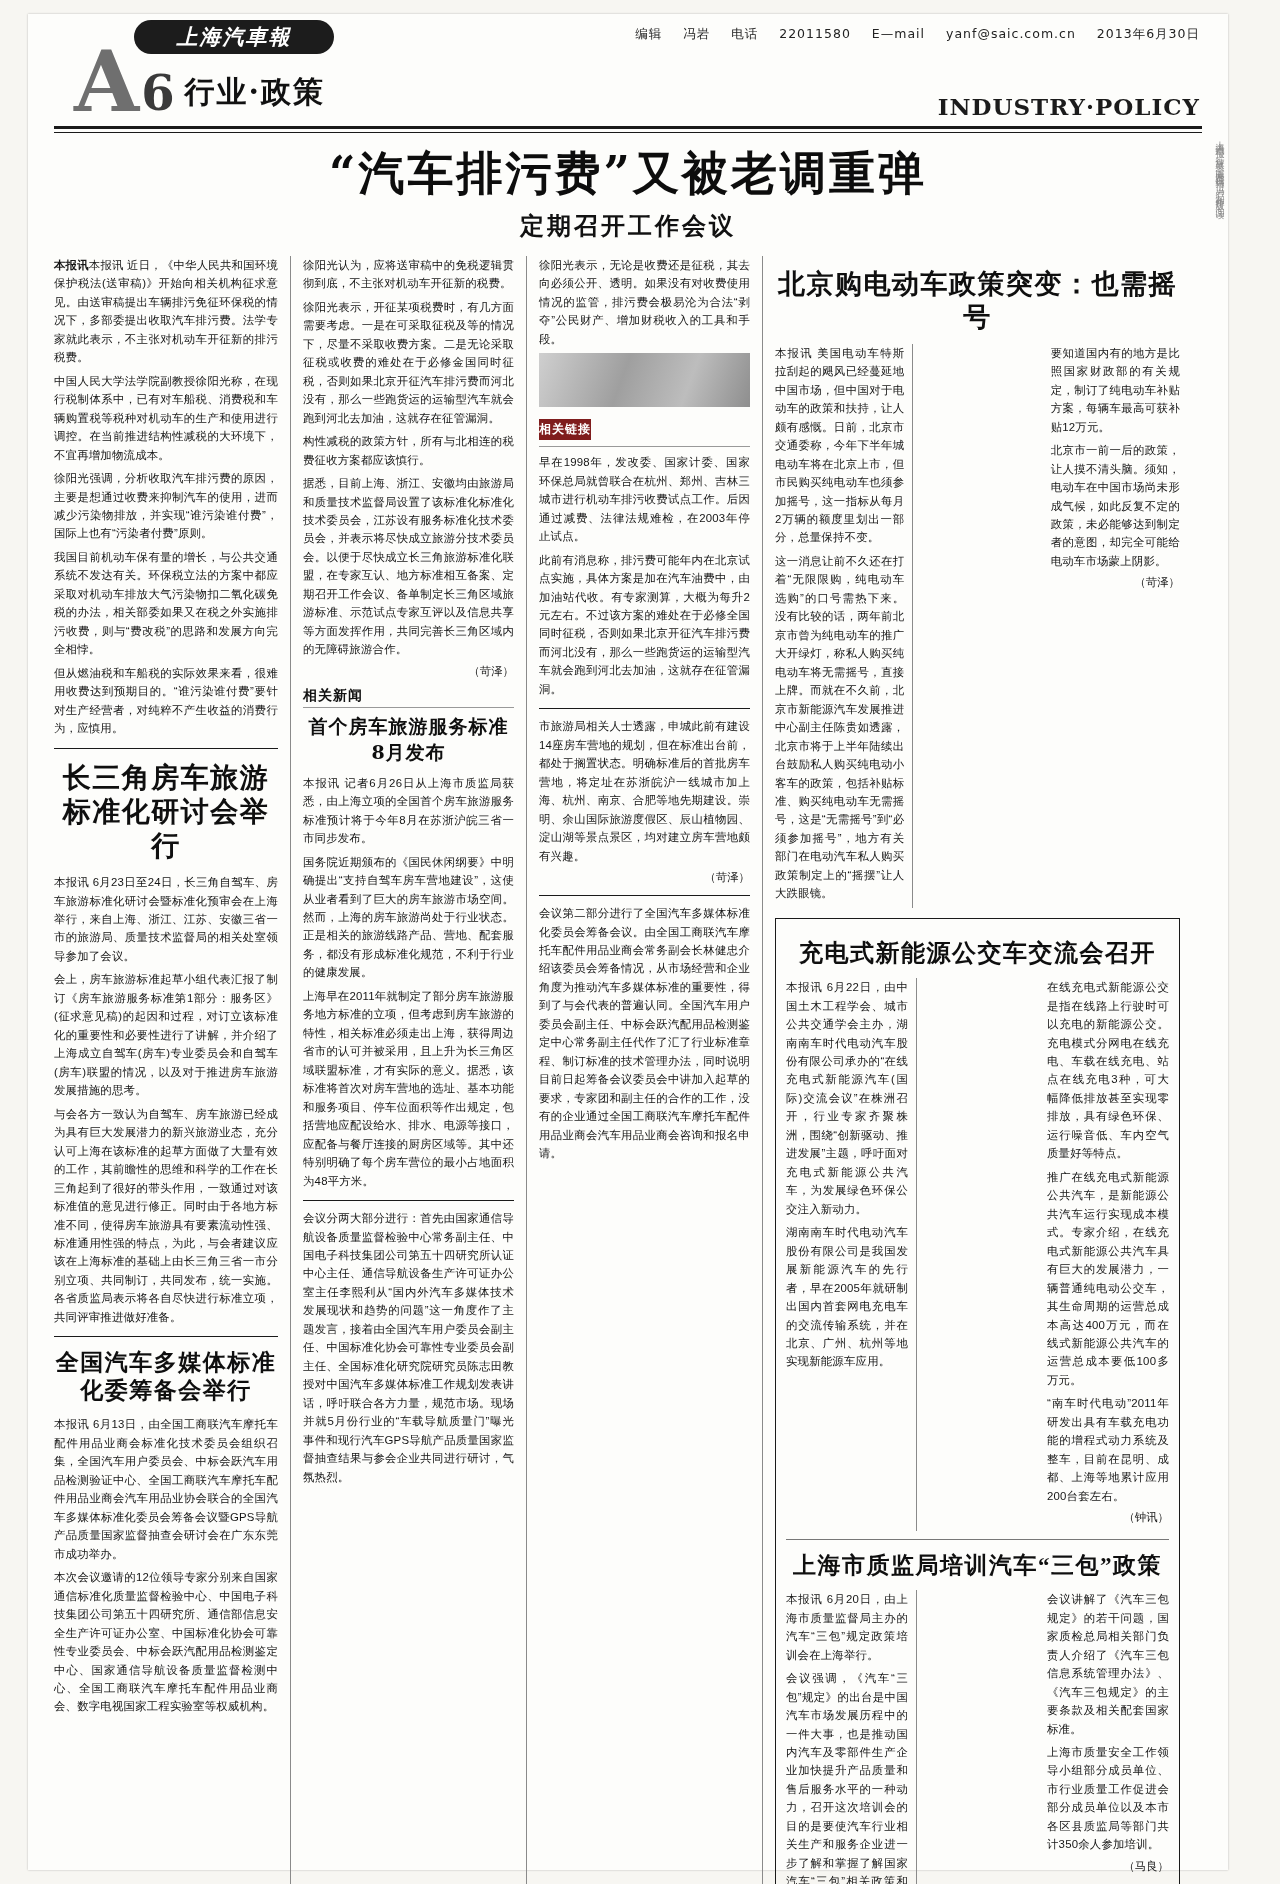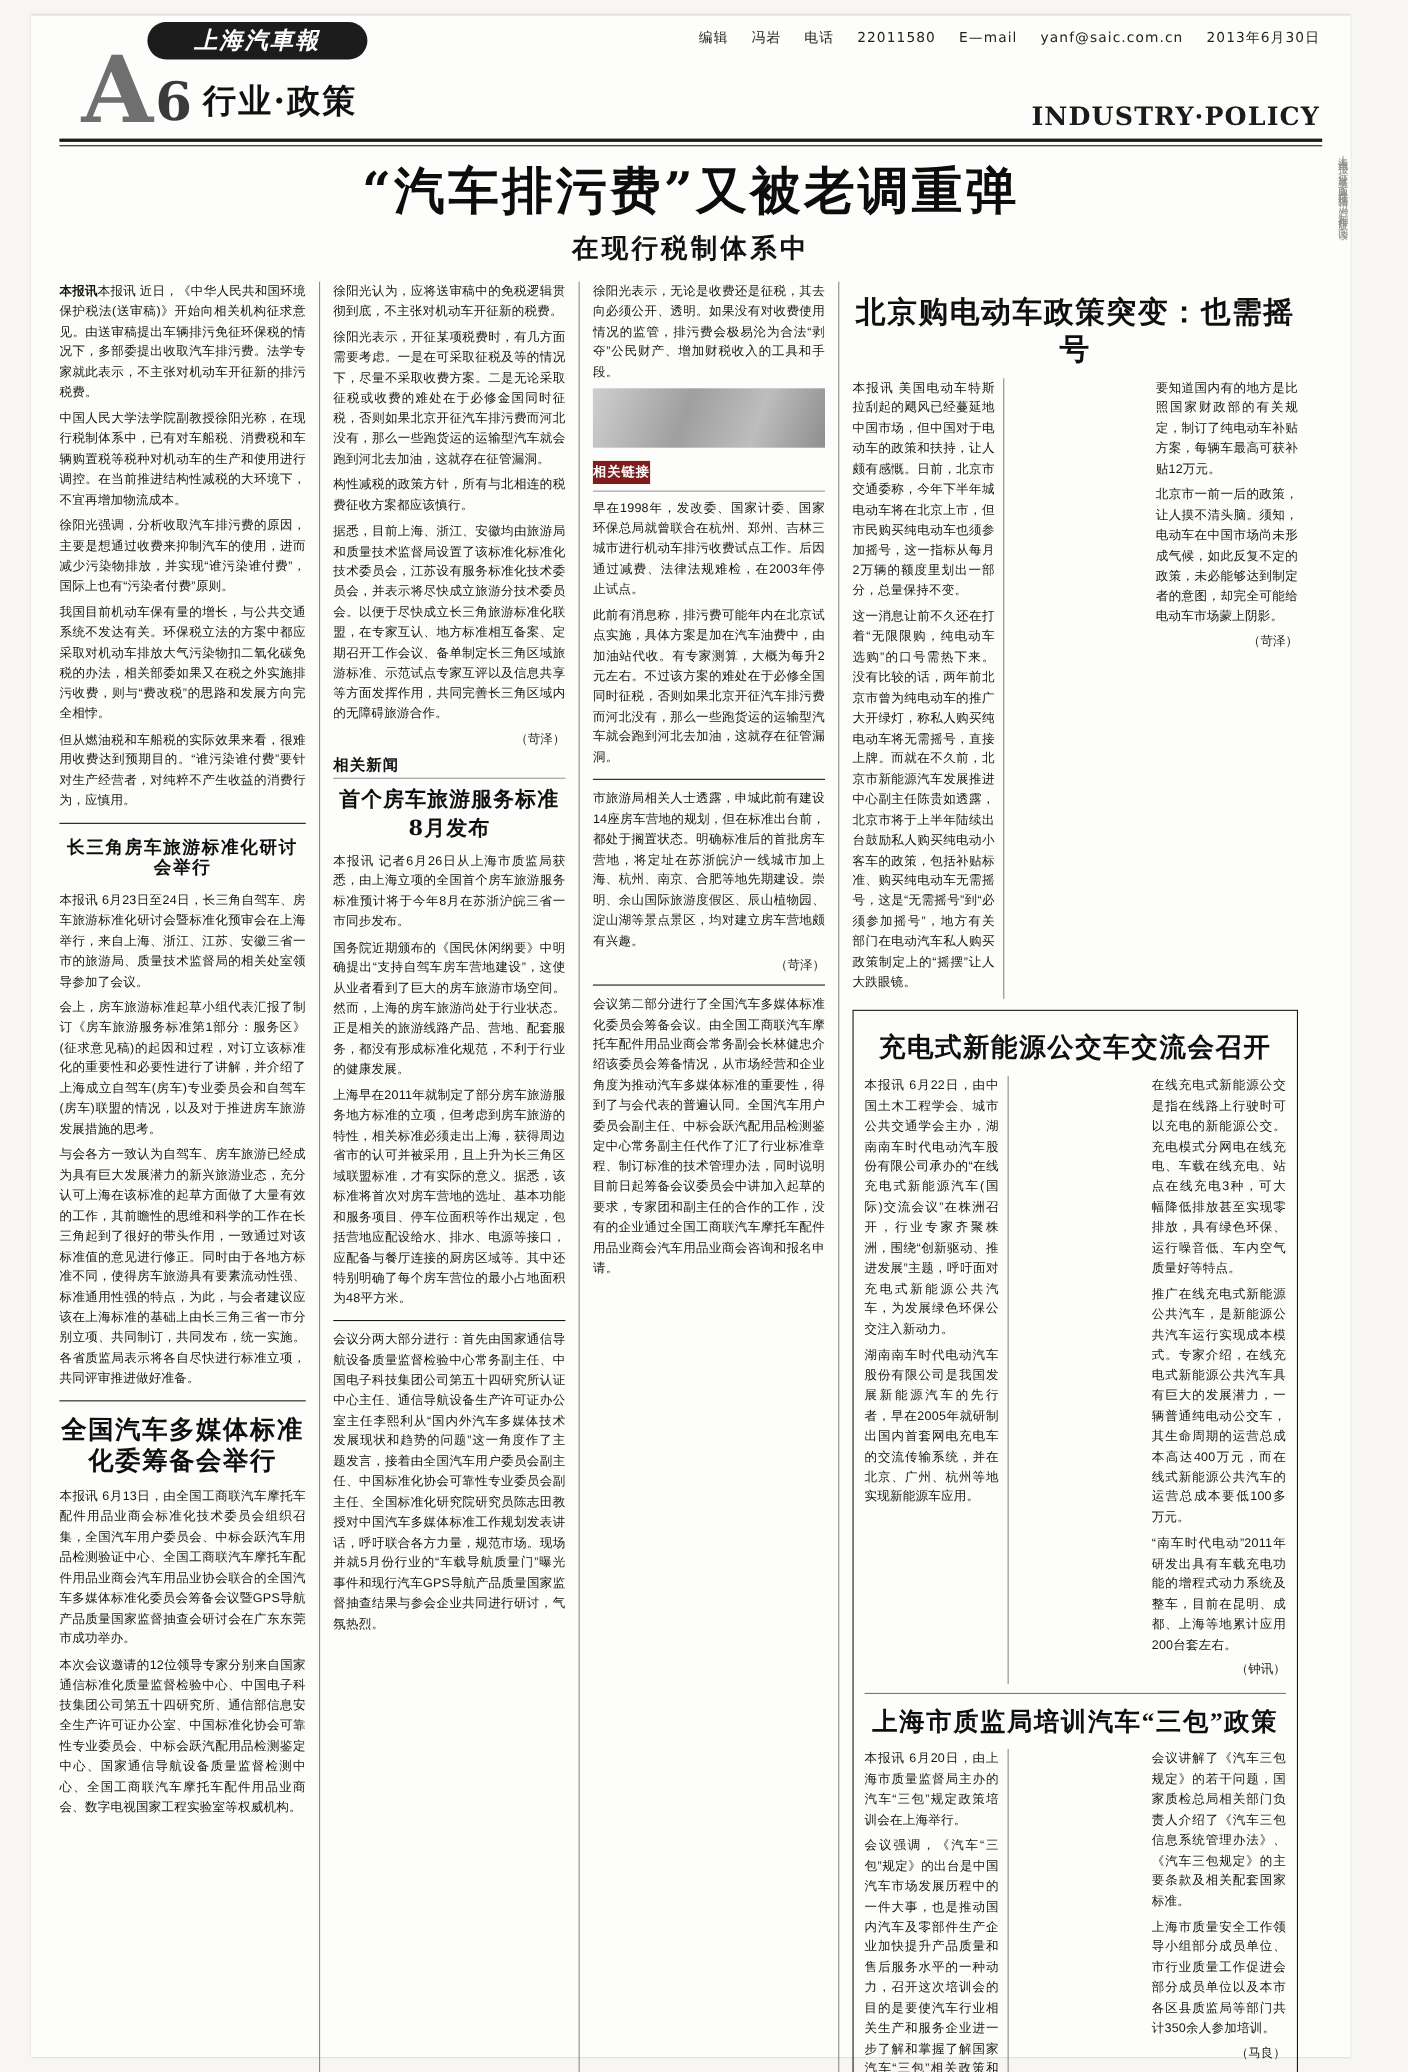--- a/index.html
+++ b/index.html
@@ -268,34 +268,34 @@
         <div class="section-A">A</div>
         <div class="section-num">6</div>
         <div class="section-cn">行业·政策</div>
       </div>
       <div class="section-en">INDUSTRY·POLICY</div>
     </div>
     <div class="rule-thin"></div>
 
     <div class="headline-wrap">
       <div class="headline">“汽车排污费”又被老调重弹</div>
-      <div class="subhead">在现行税制体系中</div>
+      <div class="subhead">定期召开工作会议</div>
     </div>
 
     <div class="body-area">
 
       <div class="col colpad-r" style="width:236px;">
         <p class="t"><b class="lead">本报讯</b><span>本报讯  近日，《中华人民共和国环境保护税法(送审稿)》开始向相关机构征求意见。由送审稿提出车辆排污免征环保税的情况下，多部委提出收取汽车排污费。法学专家就此表示，不主张对机动车开征新的排污税费。</span></p>
         <p class="t">中国人民大学法学院副教授徐阳光称，在现行税制体系中，已有对车船税、消费税和车辆购置税等税种对机动车的生产和使用进行调控。在当前推进结构性减税的大环境下，不宜再增加物流成本。</p>
         <p class="t">徐阳光强调，分析收取汽车排污费的原因，主要是想通过收费来抑制汽车的使用，进而减少污染物排放，并实现“谁污染谁付费”，国际上也有“污染者付费”原则。</p>
         <p class="t">我国目前机动车保有量的增长，与公共交通系统不发达有关。环保税立法的方案中都应采取对机动车排放大气污染物扣二氧化碳免税的办法，相关部委如果又在税之外实施排污收费，则与“费改税”的思路和发展方向完全相悖。</p>
         <p class="t">但从燃油税和车船税的实际效果来看，很难用收费达到预期目的。“谁污染谁付费”要针对生产经营者，对纯粹不产生收益的消费行为，应慎用。</p>
 
         <div class="hrule"></div>
-        <h2 class="art" style="font-size:16px;">长三角房车旅游标准化研讨会举行</h2>
+        <h2 class="art" style="font-size:28px;">长三角房车旅游标准化研讨会举行</h2>
         <p class="t">本报讯  6月23日至24日，长三角自驾车、房车旅游标准化研讨会暨标准化预审会在上海举行，来自上海、浙江、江苏、安徽三省一市的旅游局、质量技术监督局的相关处室领导参加了会议。</p>
         <p class="t">会上，房车旅游标准起草小组代表汇报了制订《房车旅游服务标准第1部分：服务区》(征求意见稿)的起因和过程，对订立该标准化的重要性和必要性进行了讲解，并介绍了上海成立自驾车(房车)专业委员会和自驾车(房车)联盟的情况，以及对于推进房车旅游发展措施的思考。</p>
         <p class="t">与会各方一致认为自驾车、房车旅游已经成为具有巨大发展潜力的新兴旅游业态，充分认可上海在该标准的起草方面做了大量有效的工作，其前瞻性的思维和科学的工作在长三角起到了很好的带头作用，一致通过对该标准值的意见进行修正。同时由于各地方标准不同，使得房车旅游具有要素流动性强、标准通用性强的特点，为此，与会者建议应该在上海标准的基础上由长三角三省一市分别立项、共同制订，共同发布，统一实施。各省质监局表示将各自尽快进行标准立项，共同评审推进做好准备。</p>
 
         <div class="hrule"></div>
         <h2 class="art" style="font-size:23px;">全国汽车多媒体标准化委筹备会举行</h2>
         <p class="t">本报讯  6月13日，由全国工商联汽车摩托车配件用品业商会标准化技术委员会组织召集，全国汽车用户委员会、中标会跃汽车用品检测验证中心、全国工商联汽车摩托车配件用品业商会汽车用品业协会联合的全国汽车多媒体标准化委员会筹备会议暨GPS导航产品质量国家监督抽查会研讨会在广东东莞市成功举办。</p>
         <p class="t">本次会议邀请的12位领导专家分别来自国家通信标准化质量监督检验中心、中国电子科技集团公司第五十四研究所、通信部信息安全生产许可证办公室、中国标准化协会可靠性专业委员会、中标会跃汽配用品检测鉴定中心、国家通信导航设备质量监督检测中心、全国工商联汽车摩托车配件用品业商会、数字电视国家工程实验室等权威机构。</p>
       </div>
 

